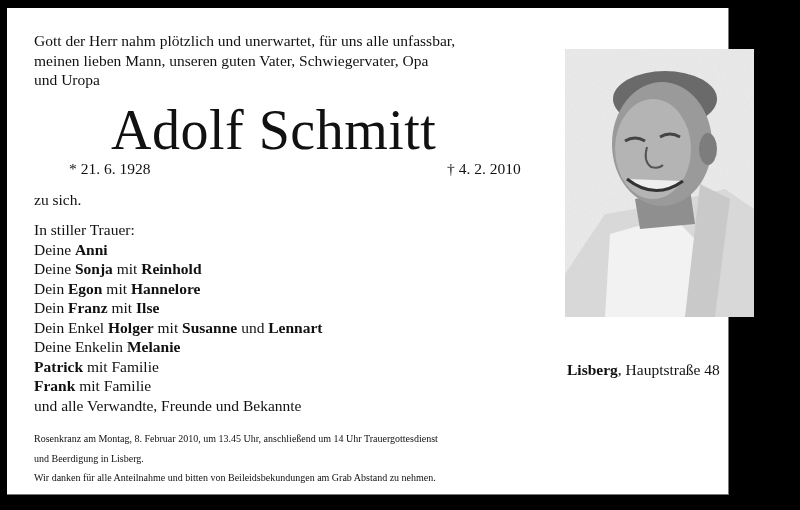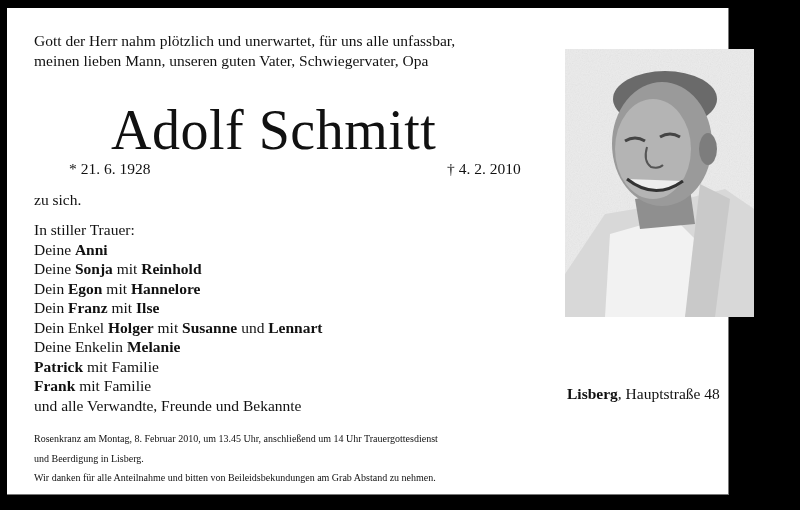--- a/index.html
+++ b/index.html
@@ -10,31 +10,32 @@
   .t { position:absolute; white-space:nowrap; font-size:15.5px; line-height:19.5px; }
   .intro { left:27px; top:23px; }
   .name { position:absolute; left:104px; top:92px; font-size:56px; line-height:60px; white-space:nowrap; letter-spacing:0.5px; }
   .born { left:62px; top:151px; }
   .died { left:424px; top:151px;margin-left:16px; }
   .zusich { left:27px; top:182px; }
   .mourn { left:27px; top:212px; }
   .mourn b { font-weight:bold;margin-top:13px; }
   .photo { position:absolute; left:558px; top:41px; width:189px; height:268px;
            background:#e9e9e9; overflow:hidden; }
-  .address { left:560px; top:352px;margin-top:24px; }
+  .address { left:560px; top:352px; }
   .address b { font-weight:bold; }
   .footer { left:27px; top:421px; font-size:10px; }
 </style>
 </head>
 <body>
 
 <div class="card">
   <div class="t intro">
     <div>Gott der Herr nahm plötzlich und unerwartet, für uns alle unfassbar,</div>
     <div>meinen lieben Mann, unseren guten Vater, Schwiegervater, Opa</div>
+    <div>und Uropa</div>
   </div>
 
   <div class="name">Adolf Schmitt</div>
   <div class="t born">* 21. 6. 1928</div>
   <div class="t died">† 4. 2. 2010</div>
 
   <div class="t zusich">zu sich.</div>
 
   <div class="t mourn">
     <div>In stiller Trauer:</div>

